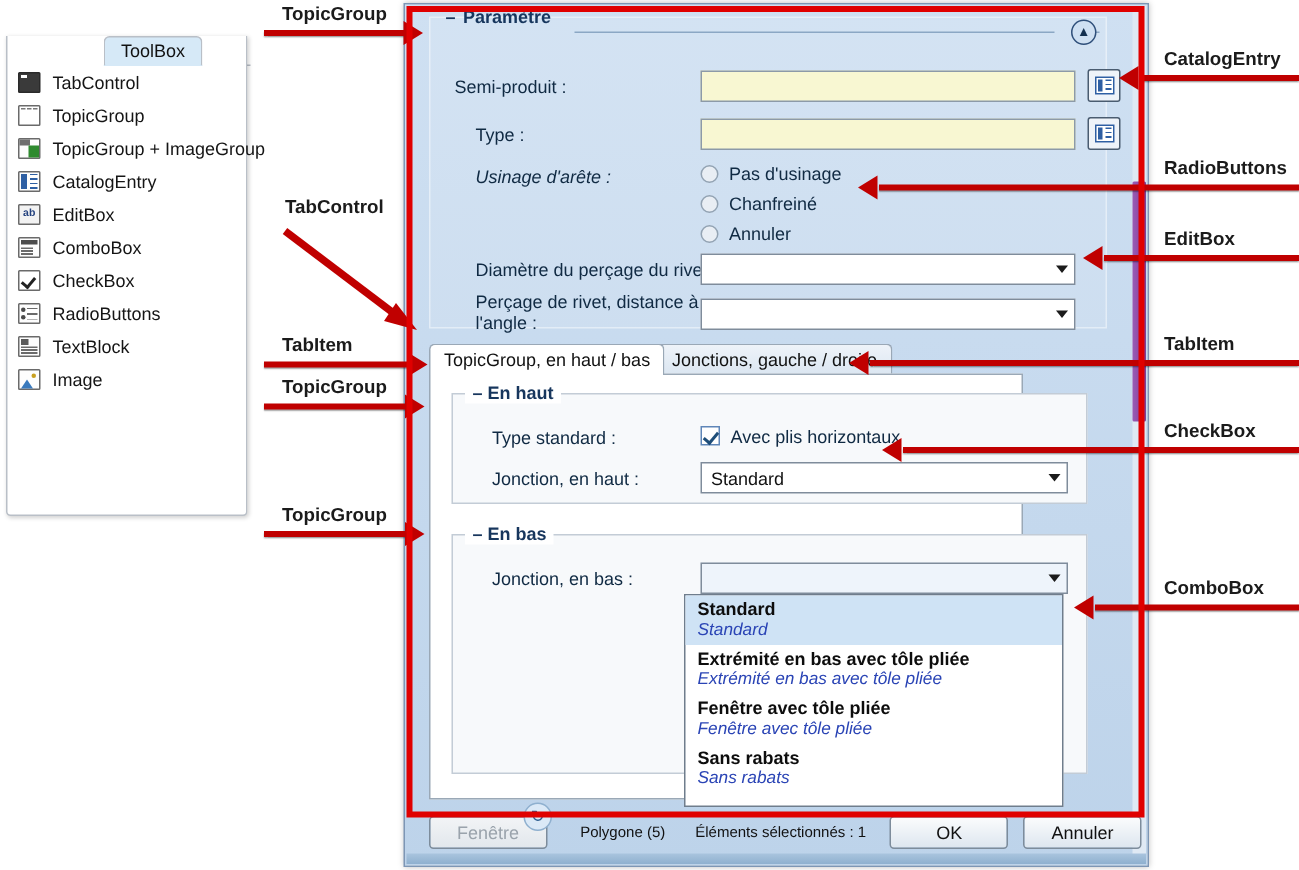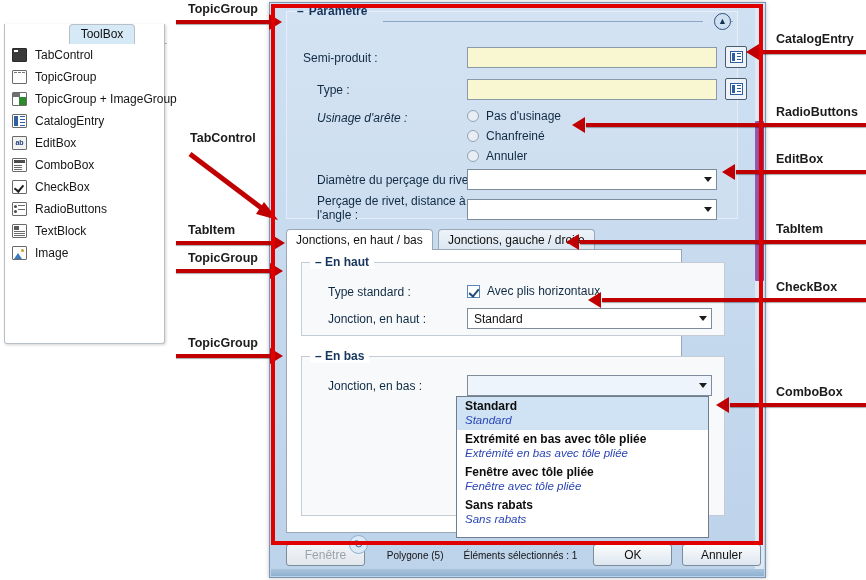--- a/index.html
+++ b/index.html
@@ -178,21 +178,21 @@
     background:#ffffff;border:1px solid #9aa8b6;box-sizing:border-box;
   }
   .sub-group{
     position:absolute;border:1px solid #c3ccd6;box-sizing:border-box;
     background:#f7f9fb;
   }
   .sub-title{
     position:absolute;top:-8px;left:8px;background:#ffffff;padding:0 5px;
     font-size:12px;font-weight:bold;color:#17365d;white-space:nowrap;
   }
-  .chk-row{position:absolute;display:flex;align-items:flex-end;}
+  .chk-row{position:absolute;display:flex;align-items:flex-start;}
   .chkbox{
     width:13px;height:13px;border:1px solid #5f86b8;background:#fff;box-sizing:border-box;position:relative;
   }
   .chkbox:before{
     content:"";position:absolute;left:3px;top:1px;width:4px;height:8px;
     border:solid #1f4e79;border-width:0 2px 2px 0;transform:rotate(40deg);
   }
   .chk-txt{font-size:12px;color:#102a43;margin-left:7px;white-space:nowrap;}
   
   #dropdown-list{
@@ -361,21 +361,21 @@
       <div class="frm-label" style="left:30px;top:196px;">l'angle :</div>
       <div class="combo" style="left:180px;top:187px;width:250px;">
         <span class="combo-val"></span>
         <span class="combo-arrow">
             <i class="caret"></i>
           </span>
       </div>
     </div>
 
     <div id="tabitem-strip">
-      <div class="dlg-tab active">Jonctions, en haut / bas</div>
+      <div class="dlg-tab active">TopicGroup, en haut / bas</div>
       <div class="dlg-tab inactive" style="left:152px;">Jonctions, gauche / droite</div>
     </div>
 
     <div id="tabpage">
       <div class="sub-group" style="left:14px;top:12px;width:424px;height:74px;">
         <div class="sub-title">
           <span>–</span> <span>En haut</span>
         </div>
         <div class="frm-label" style="left:26px;top:22px;">Type standard :</div>
         <div class="chk-row" style="left:165px;top:21px;">

